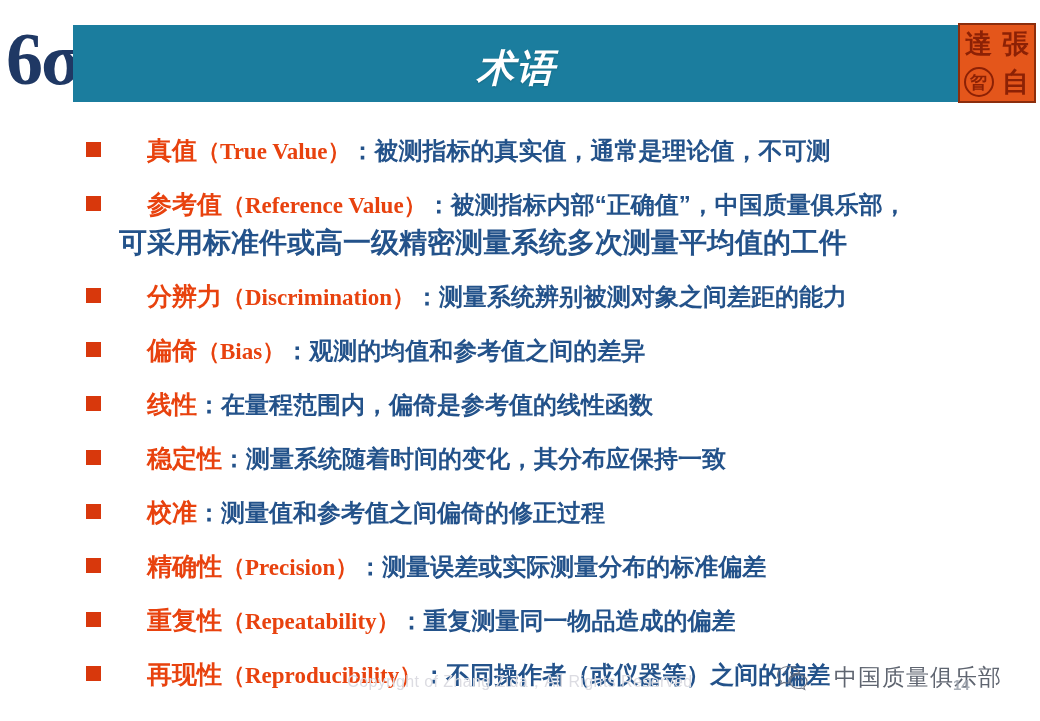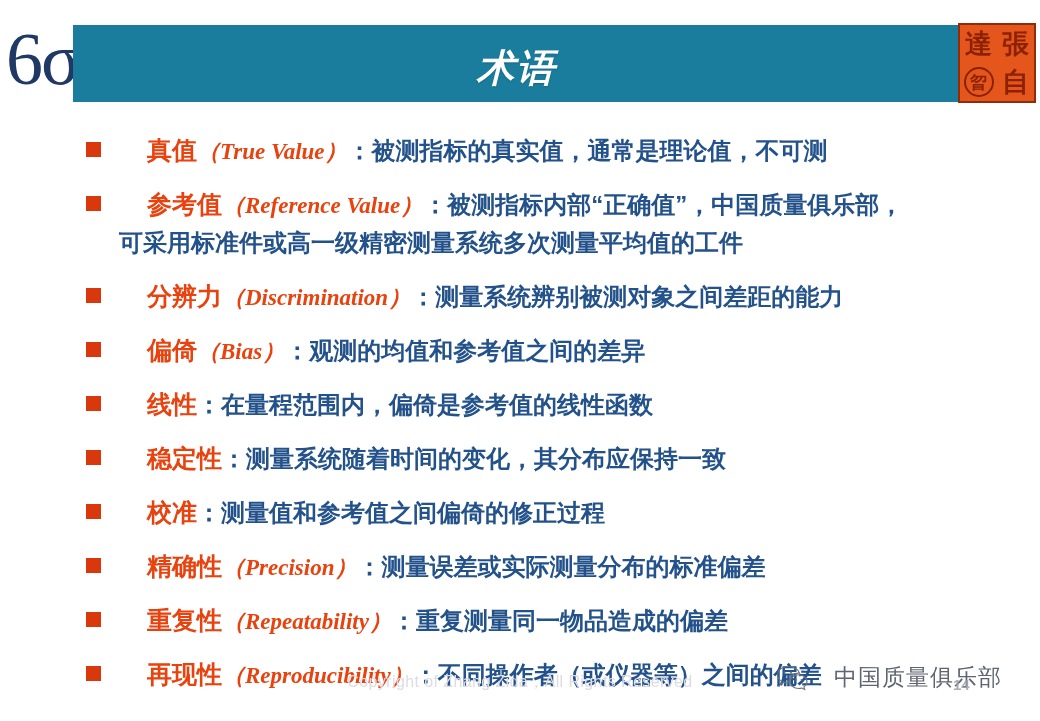--- a/index.html
+++ b/index.html
@@ -23,21 +23,21 @@
     position: absolute;
     left: 6px;
     top: 16px;
     width: 80px;
     height: 86px;
     color: #1F3864;
     font-family: "Liberation Serif", "DejaVu Serif", serif;
     font-size: 74px;
     line-height: 86px;
     letter-spacing: -2px;
-    font-weight: 400;
+    font-weight: 700;
     user-select: none;
   }
   .title-bar {
     position: absolute;
     left: 73px;
     top: 25px;
     width: 887px;
     height: 77px;
     background: #1B7D9E;
   }
@@ -127,36 +127,35 @@
     color: #E8420E;
     font-weight: bold;
     font-size: 25px;
     margin-left: 28px;
   }
   .term-en {
     color: #E8420E;
     font-weight: bold;
     font-size: 23px;
     font-family: "Liberation Serif", "DejaVu Serif", serif;
-    font-style: italic;
   }
   .term-sep {
     color: #23528A;
     font-weight: bold;
   }
   .term-def {
     color: #23528A;
     font-weight: bold;
     font-size: 24px;
   }
   .term-def-cont {
     display: block;
     color: #23528A;
     font-weight: bold;
-    font-size: 24px;
+    font-size: 28px;
     line-height: 38px;
   }
 
   
   .copyright {
     position: absolute;
     left: 0;
     top: 672px;
     width: 1040px;
     text-align: center;

